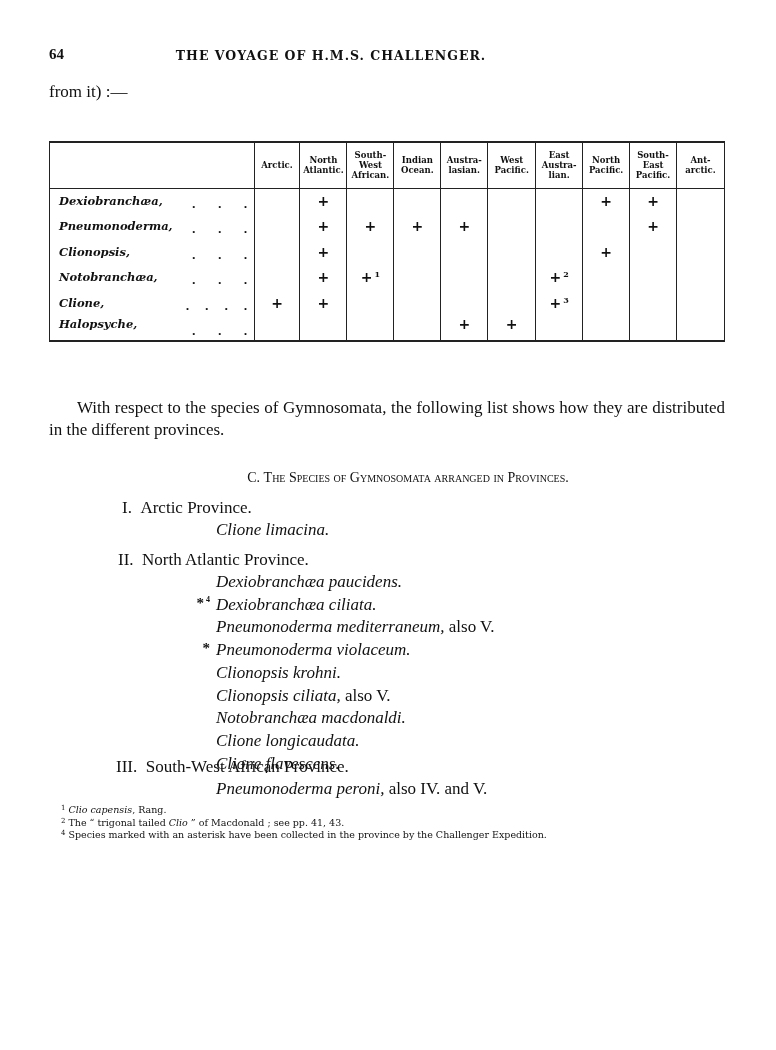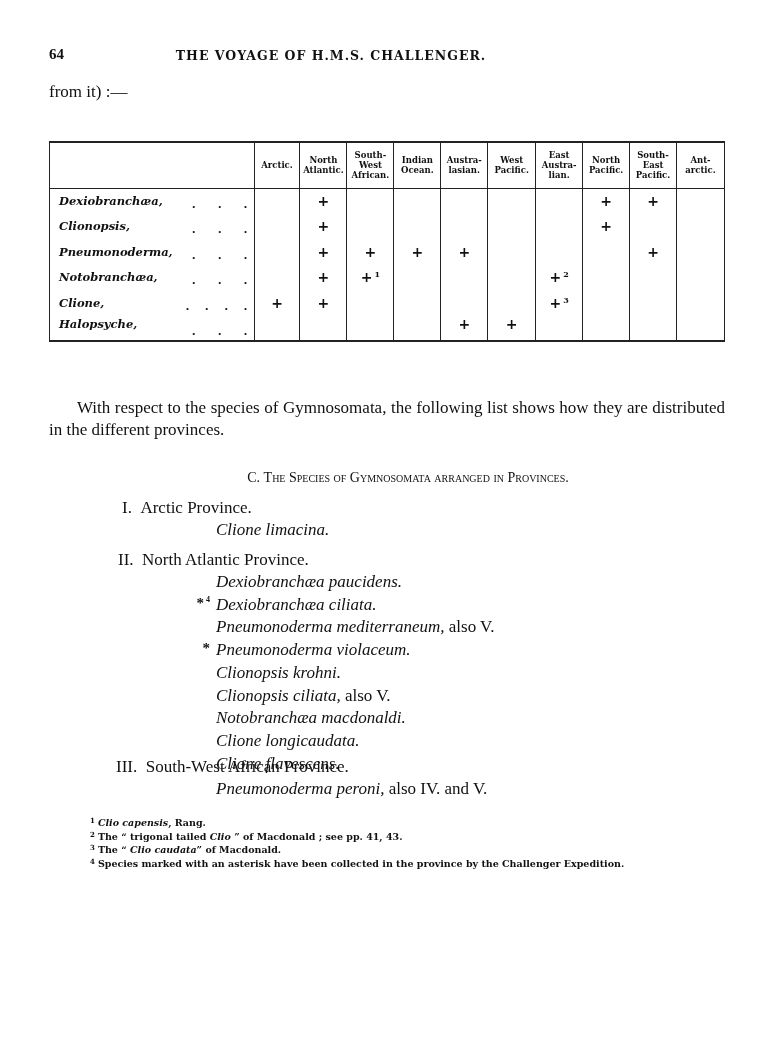--- a/index.html
+++ b/index.html
@@ -30,21 +30,21 @@
   .section-title { left: 0; width: 776px; top: 470px; text-align: center; font-family: "Liberation Serif", serif; font-size: 14px; padding-left: 40px; }
   .section-title .sc { font-variant: small-caps; font-size: 14px; }
 
   .provinces { left: 0; top: 498px; width: 776px; font-family: "Liberation Serif", serif; font-size: 17px; }
   .prov-head { position: absolute; white-space: nowrap; }
   .species { position: absolute; left: 216px; white-space: nowrap; font-style: italic; }
   .species .extra { font-style: normal; }
   .species .star { position: absolute; right: 100%; margin-right: 6px; font-style: normal; font-weight: bold; font-size: 15px; }
   .species .star sup { font-size: 8px; vertical-align: 6px; }
 
-  .footnotes { left: 90px; top: 803px; font-family: "DejaVu Serif", serif; font-size: 9.5px; font-weight: bold; line-height: 11.5px; margin-top: 12px; }
+  .footnotes { left: 61px; top: 803px; font-family: "DejaVu Serif", serif; font-size: 9.5px; font-weight: normal; line-height: 11.5px; }
   .footnotes .fn sup { font-size: 7px; vertical-align: 3px; margin-right: 3px; }
   .footnotes i { font-style: italic; }
 </style>
 </head>
 <body>
 
 <div class="abs page-number">64</div>
 <div class="abs running-head">THE VOYAGE OF H.M.S. CHALLENGER.</div>
 
 <div class="abs para para1">
@@ -92,51 +92,51 @@
         <td></td>
         <td></td>
         <td></td>
         <td></td>
         <td></td>
         <td><span class="mark"><span>+</span></span></td>
         <td><span class="mark"><span>+</span></span></td>
         <td></td>
       </tr>
       <tr>
+        <td class="genus"><span>Pneumonoderma,</span><span class="leaders">
+            <span>.</span>
+            <span>.</span>
+            <span>.</span>
+          </span></td>
+        <td></td>
+        <td><span class="mark"><span>+</span></span></td>
+        <td><span class="mark"><span>+</span></span></td>
+        <td><span class="mark"><span>+</span></span></td>
+        <td><span class="mark"><span>+</span></span></td>
+        <td></td>
+        <td></td>
+        <td></td>
+        <td><span class="mark"><span>+</span></span></td>
+        <td></td>
+      </tr>
+      <tr>
         <td class="genus"><span>Clionopsis,</span><span class="leaders">
             <span>.</span>
             <span>.</span>
             <span>.</span>
           </span></td>
         <td></td>
         <td><span class="mark"><span>+</span></span></td>
         <td></td>
         <td></td>
         <td></td>
         <td></td>
         <td></td>
         <td><span class="mark"><span>+</span></span></td>
         <td></td>
-        <td></td>
-      </tr>
-      <tr>
-        <td class="genus"><span>Pneumonoderma,</span><span class="leaders">
-            <span>.</span>
-            <span>.</span>
-            <span>.</span>
-          </span></td>
-        <td></td>
-        <td><span class="mark"><span>+</span></span></td>
-        <td><span class="mark"><span>+</span></span></td>
-        <td><span class="mark"><span>+</span></span></td>
-        <td><span class="mark"><span>+</span></span></td>
-        <td></td>
-        <td></td>
-        <td></td>
-        <td><span class="mark"><span>+</span></span></td>
         <td></td>
       </tr>
       <tr>
         <td class="genus"><span>Notobranchæa,</span><span class="leaders">
             <span>.</span>
             <span>.</span>
             <span>.</span>
           </span></td>
         <td></td>
         <td><span class="mark"><span>+</span></span></td>
@@ -207,15 +207,14 @@
     <div class="species" style="top: 210.2px;"><span>Notobranchæa macdonaldi.</span></div>
     <div class="species" style="top: 232.9px;"><span>Clione longicaudata.</span></div>
     <div class="species" style="top: 255.6px;"><span>Clione flavescens.</span></div>
     <div class="prov-head" style="top: 259px; left: 116px;"><span>III. </span><span>South-West African Province.</span></div>
     <div class="species" style="top: 281px;"><span>Pneumonoderma peroni,</span><span class="extra"> also IV. and V.</span></div>
   </div>
 
 <div class="abs footnotes" id="footnotes">
     <div class="fn"><sup>1</sup><i>Clio capensis</i><span>, Rang.</span></div>
     <div class="fn"><sup>2</sup><span>The “ trigonal tailed </span><i>Clio</i><span> ” of Macdonald ; see pp. 41, 43.</span></div>
-    <div class="fn"><sup>3</sup><span>The “ </span><i>Clio caudata</i><span>” of Macdonald.</span></div>
     <div class="fn"><sup>4</sup><span>Species marked with an asterisk have been collected in the province by the Challenger Expedition.</span></div>
   </div>
 
 </body></html>

